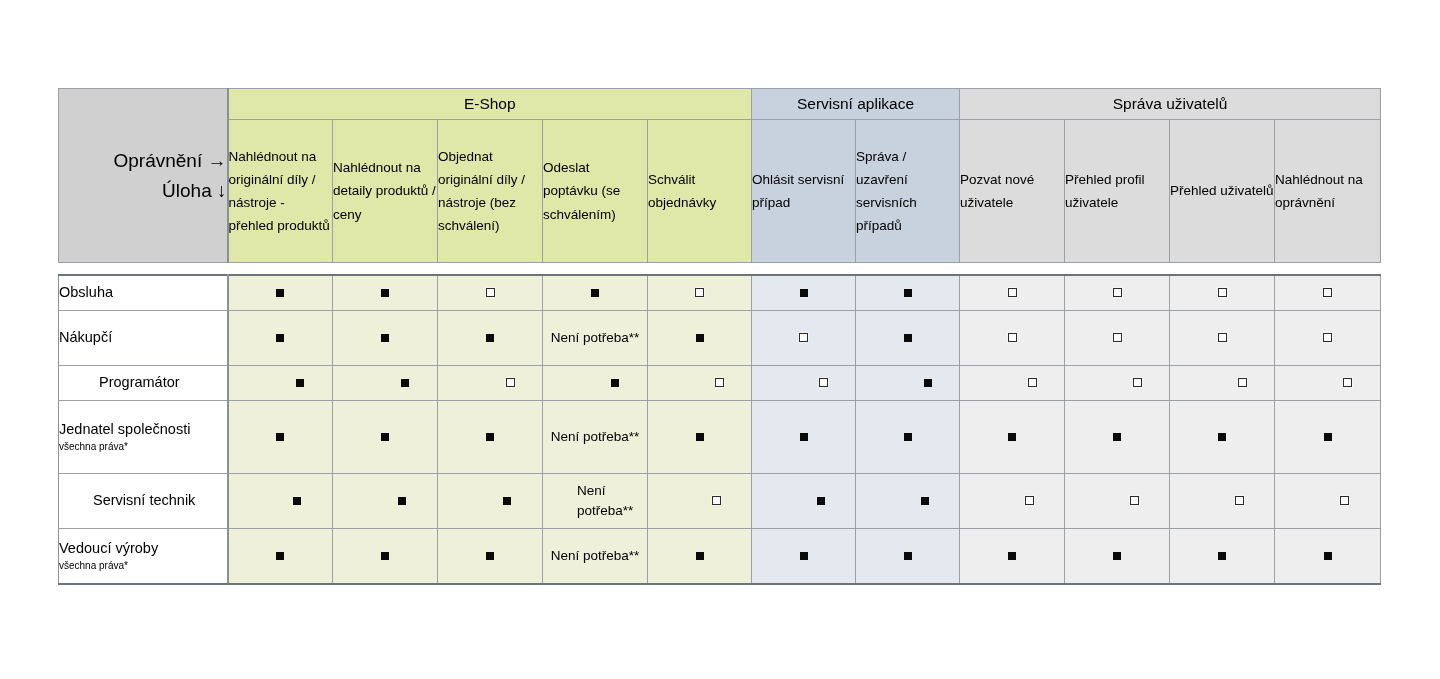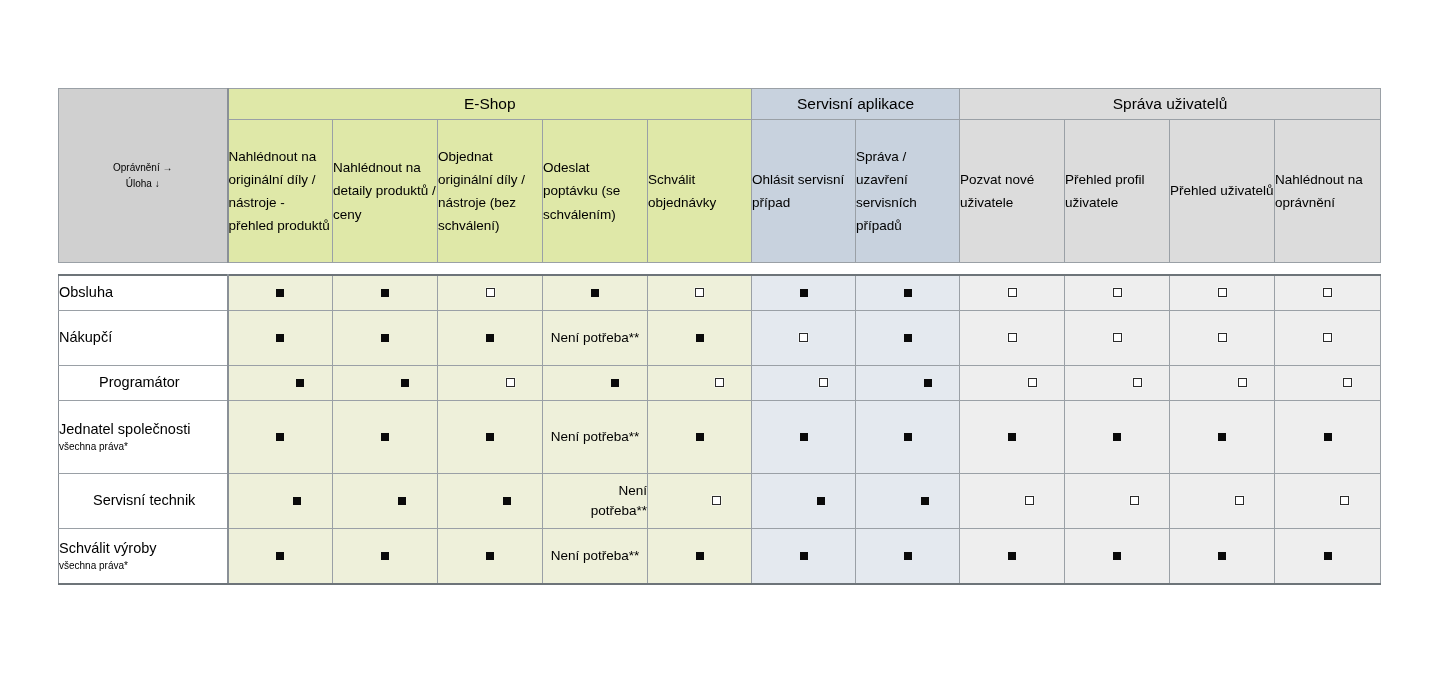--- a/index.html
+++ b/index.html
@@ -69,23 +69,23 @@
   .band-serv  { background: #c8d2de; }
   .band-user  { background: #dcdcdc; }
 
   
   .corner {
     background: #d0d0d0;
     border: 1px solid #9aa0a6;
     border-right: 2px solid #8a9097;
     padding: 10px 9px 0 9px;
     vertical-align: top;
-    text-align: center;
+    text-align: right;
     font-weight: bold;
-    font-size: 10px;
+    font-size: 19px;
     line-height: 1.55;
   }
   .corner .arrow { font-weight: normal; }
 
   
   .subhead {
     height: 142px;
     vertical-align: top;
     padding: 9px 8px 0 9px;
     font-weight: bold;
@@ -157,21 +157,21 @@
     height: 7px;
     background: #ffffff;
     border: 1px solid #2b2b2b;
     box-shadow: 0 0 0 0.5px rgba(255,255,255,0.8);
   }
   .cell-note {
     display: inline-block;
     font-weight: normal;
     font-size: 13.5px;
     line-height: 1.5;
-    text-align: right;
+    text-align: left;
   }
 
   
   tr.r-h1 td { height: 34px; }
   tr.r-h2 td { height: 54px; }
   tr.r-h3 td { height: 34px; padding-left: 40px; }
   tr.r-h4 td { height: 72px; }
   tr.r-h5 td { height: 54px; padding-left: 34px; }
   tr.r-h6 td { height: 54px; }
 </style>
@@ -298,21 +298,21 @@
             <td class="cell eshop"><span class="cell-note">Není potřeba**</span></td>
             <td class="cell eshop"><span class="mark-no"></span></td>
             <td class="cell serv"><span class="mark-yes"></span></td>
             <td class="cell serv"><span class="mark-yes"></span></td>
             <td class="cell user"><span class="mark-no"></span></td>
             <td class="cell user"><span class="mark-no"></span></td>
             <td class="cell user"><span class="mark-no"></span></td>
             <td class="cell user"><span class="mark-no"></span></td>
           </tr>
           <tr class="r-h6">
-            <td class="rowlabel"><span>Schválit výroby</span><span class="sub">všechna práva*</span></td>
+            <td class="rowlabel"><span>Vedoucí výroby</span><span class="sub">všechna práva*</span></td>
             <td class="cell eshop"><span class="mark-yes"></span></td>
             <td class="cell eshop"><span class="mark-yes"></span></td>
             <td class="cell eshop"><span class="mark-yes"></span></td>
             <td class="cell eshop"><span class="cell-note">Není potřeba**</span></td>
             <td class="cell eshop"><span class="mark-yes"></span></td>
             <td class="cell serv"><span class="mark-yes"></span></td>
             <td class="cell serv"><span class="mark-yes"></span></td>
             <td class="cell user"><span class="mark-yes"></span></td>
             <td class="cell user"><span class="mark-yes"></span></td>
             <td class="cell user"><span class="mark-yes"></span></td>

